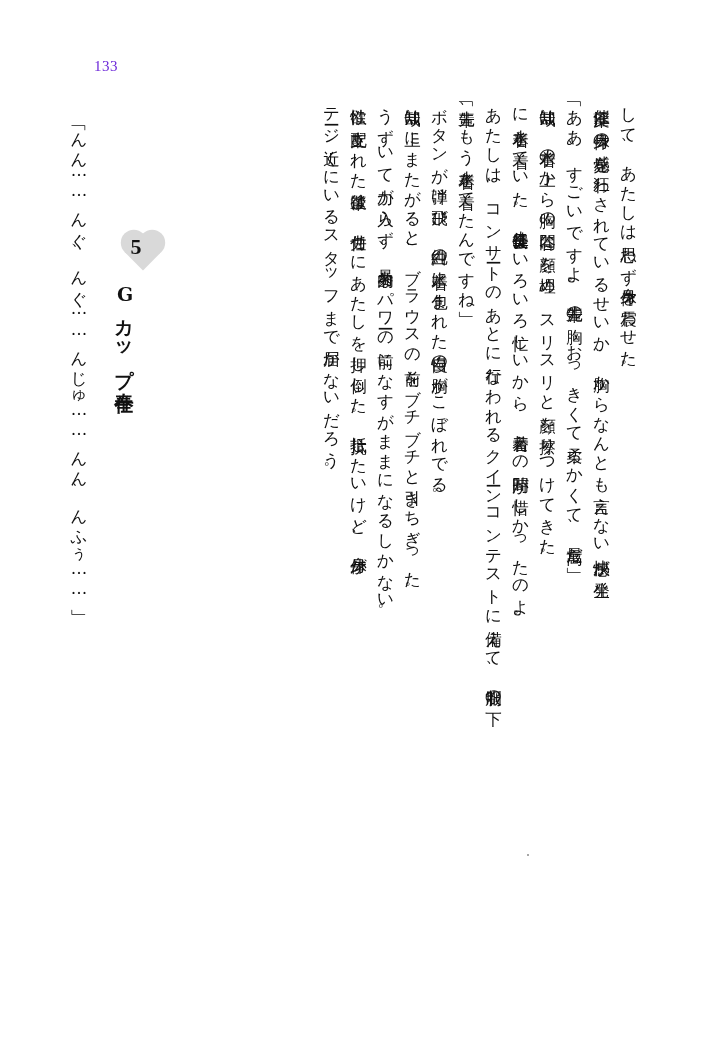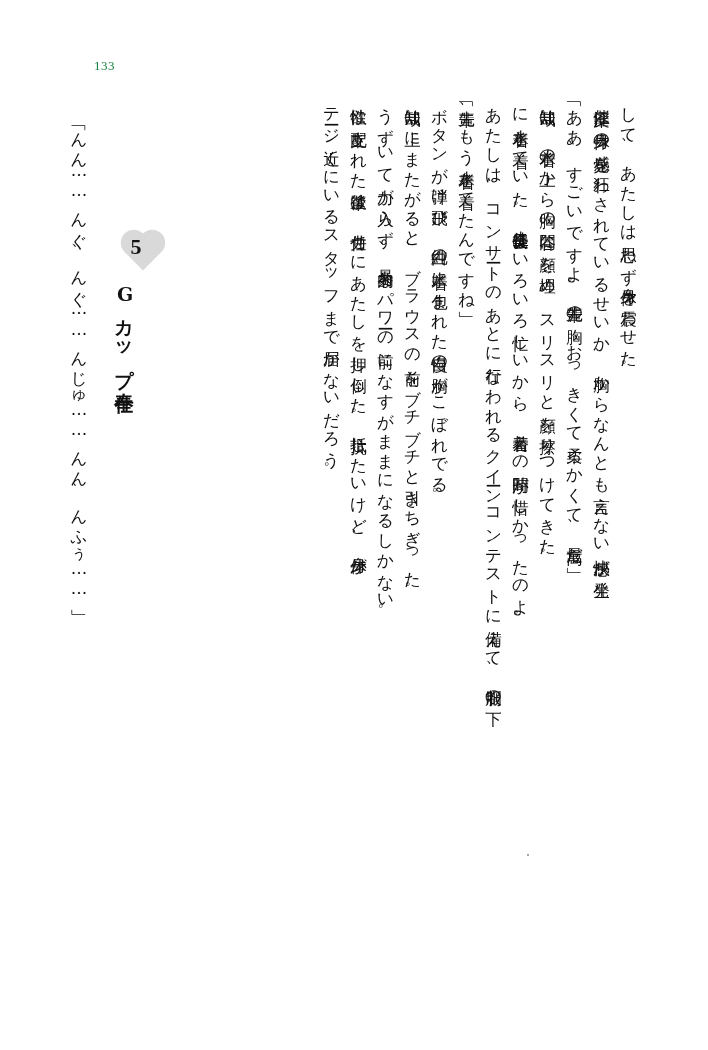--- a/index.html
+++ b/index.html
@@ -16,22 +16,22 @@
     height: 1050px;
     background: #ffffff;
     overflow: hidden;
   }
   
   .page-number {
     position: absolute;
     left: 94px;
     top: 58px;
     font-family: "Liberation Serif", serif;
-    font-size: 13px;
-    color: #15803d;
+    font-size: 15px;
+    color: #6d28d9;
     letter-spacing: 0.5px;
   }
 
   
   .body-text {
     position: absolute;
     top: 96px;
     right: 72px;
     height: 820px;
     display: flex;

